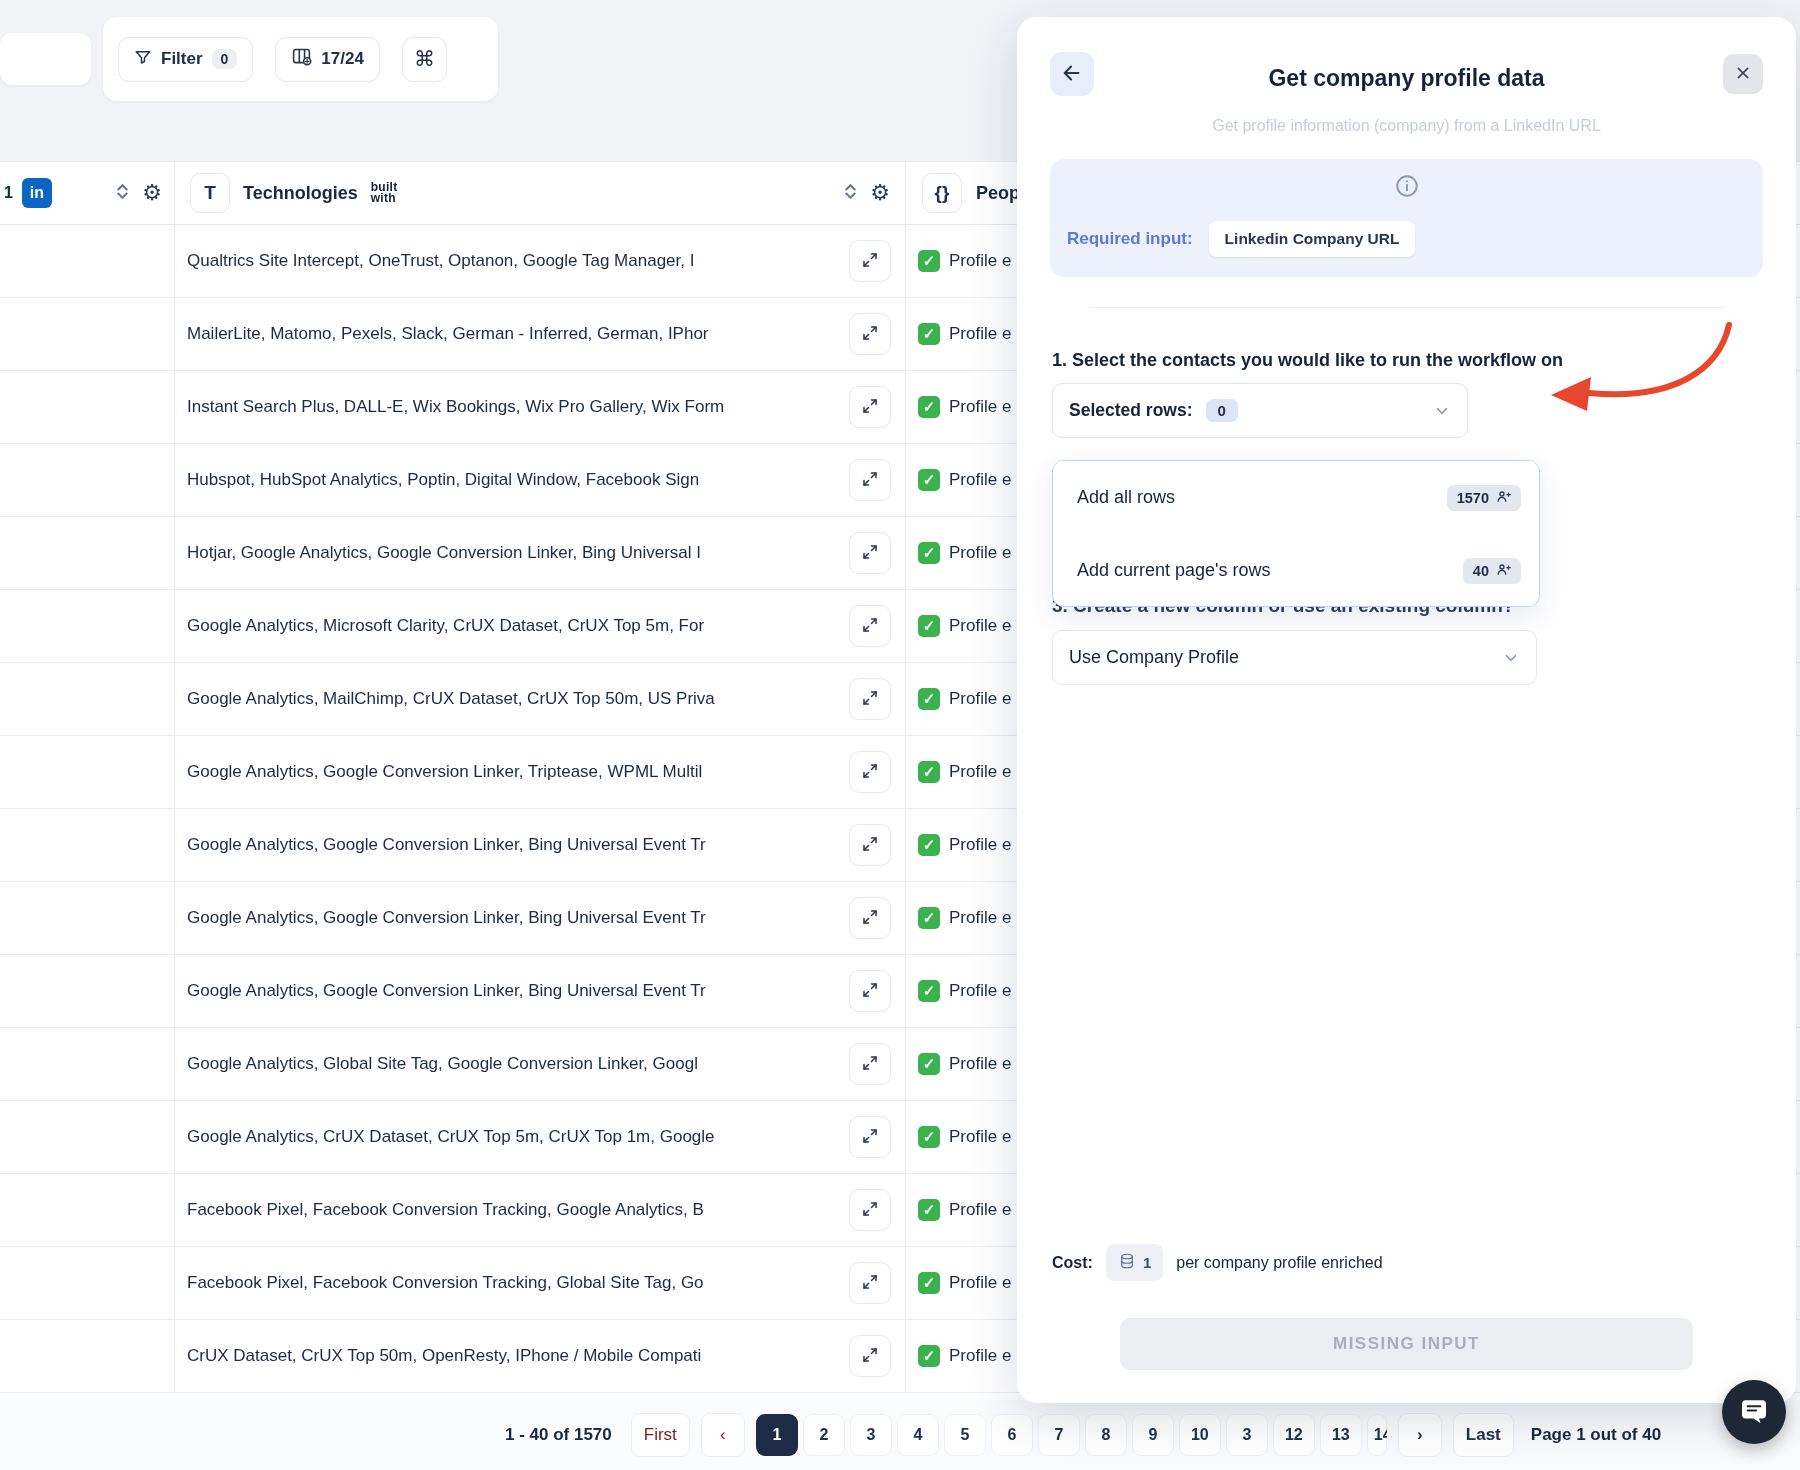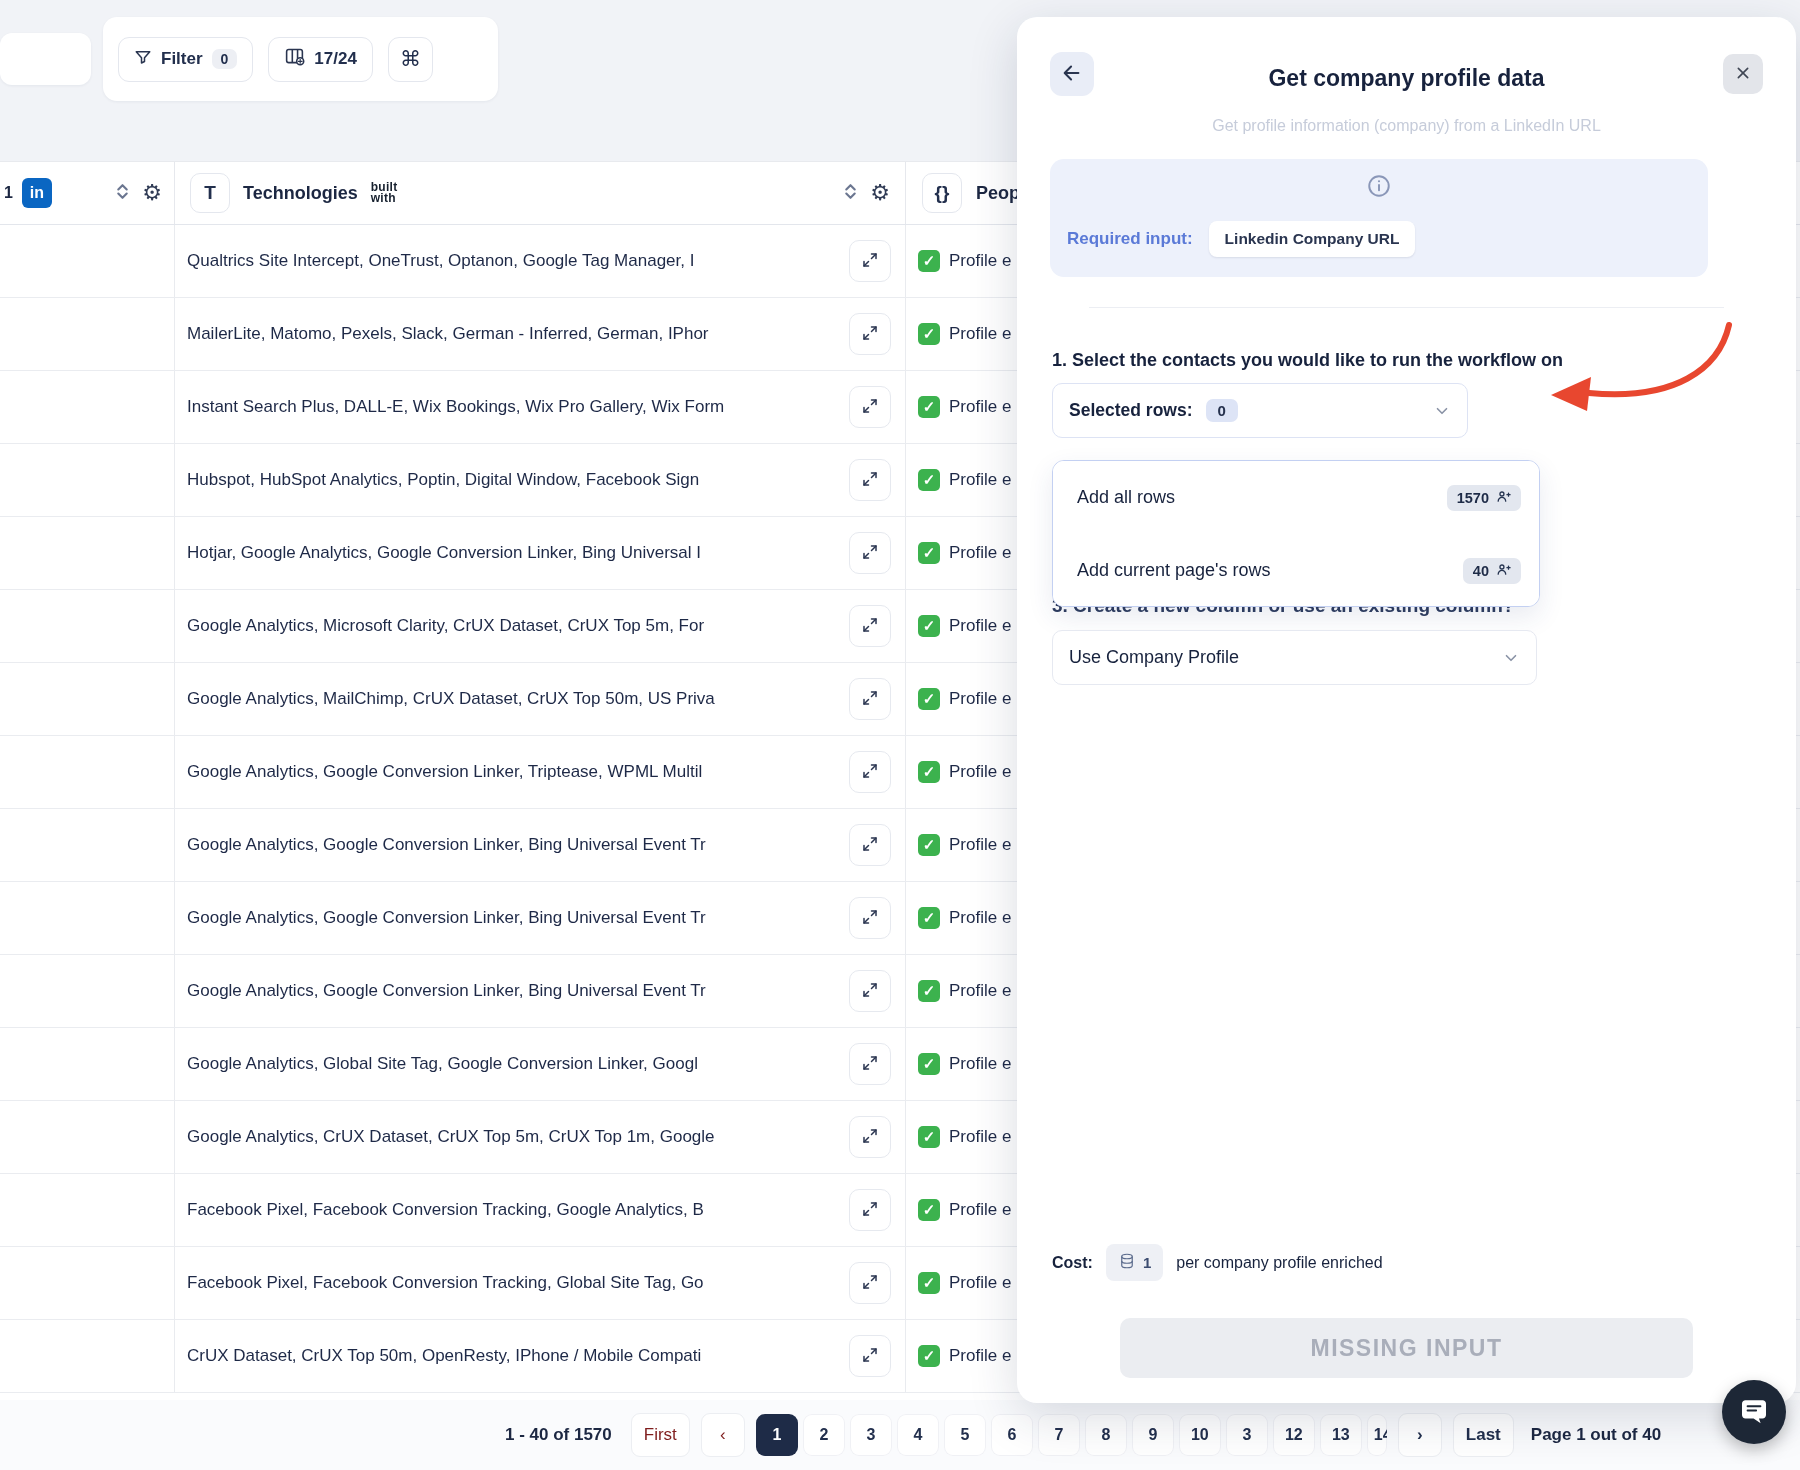--- a/index.html
+++ b/index.html
@@ -5,21 +5,21 @@
   * { box-sizing: border-box; }
   html,body { margin:0; padding:0; }
   body {
     width:1800px; height:1470px; position:relative; overflow:hidden;
     background:#ffffff; font-family:"Liberation Sans", sans-serif; color:#1c2742;
   }
   
   .topbar { position:absolute; left:0; top:0; width:1800px; height:161px; background:#f1f3f7; }
   .stub { position:absolute; left:0; top:33px; width:91px; height:52px; background:#fff; border-radius:12px; box-shadow:0 1px 3px rgba(20,30,60,.06); }
   .toolbar-card { position:absolute; left:103px; top:17px; width:395px; height:84px; background:#fff; border-radius:14px;
-    display:flex; align-items:center; padding:0 15px; gap:15px; box-shadow:0 1px 3px rgba(20,30,60,.06); }
+    display:flex; align-items:center; padding:0 15px; gap:22px; box-shadow:0 1px 3px rgba(20,30,60,.06); }
   .tbtn { display:flex; align-items:center; gap:9px; height:45px; padding:0 15px; border:1px solid #e4e7ee; border-radius:11px;
     background:#fff; font-size:17px; font-weight:600; color:#222f4d; cursor:pointer; font-family:inherit; }
   .tbtn.square { width:45px; padding:0; justify-content:center; font-size:21px; font-weight:500; }
   .count-badge { background:#edeff4; border-radius:7px; padding:2px 9px; font-size:14px; font-weight:700; color:#222f4d; }
 
   
   .table-header { position:absolute; top:161px; left:0; width:1800px; height:64px; background:#fff;
     border-top:1px solid #e8eaee; border-bottom:1px solid #e3e6ec; display:flex; }
   .hc1 { width:175px; display:flex; align-items:center; padding:0 12px 0 4px; gap:9px; border-right:1px solid #e6e8ed; }
   .hc2 { width:731px; display:flex; align-items:center; padding:0 15px; gap:13px; border-right:1px solid #e6e8ed; }
@@ -62,21 +62,21 @@
 
   
   .modal { position:absolute; left:1017px; top:17px; width:779px; height:1386px; background:#fff; border-radius:20px;
     box-shadow:0 14px 50px rgba(25,35,70,.16); z-index:10; }
   .back-btn { position:absolute; left:33px; top:35px; width:44px; height:44px; border-radius:12px; background:#e9edf7;
     border:none; display:flex; align-items:center; justify-content:center; cursor:pointer; }
   .modal-title { position:absolute; top:48px; left:0; width:100%; text-align:center; font-size:23px; font-weight:700; color:#17223d; }
   .close-btn { position:absolute; right:33px; top:37px; width:40px; height:40px; border-radius:10px; background:#e3e5ea;
     border:none; display:flex; align-items:center; justify-content:center; cursor:pointer; }
   .modal-subtitle { position:absolute; top:100px; left:0; width:100%; text-align:center; font-size:16px; font-weight:500; color:#c6ccda; }
-  .info-box { position:absolute; left:33px; top:142px; width:658px; height:118px; background:#edf1fb; border-radius:14px; }
+  .info-box { position:absolute; left:33px; top:142px; width:713px; height:118px; background:#edf1fb; border-radius:14px; }
   .info-icon { position:absolute; top:14px; left:50%; transform:translateX(-50%); }
   .req-row { position:absolute; left:17px; top:62px; display:flex; align-items:center; gap:16px; }
   .req-label { font-size:17px; font-weight:700; color:#5b7ad7; white-space:nowrap; }
   .req-chip { background:#fff; border-radius:8px; padding:9px 16px; font-size:15.5px; font-weight:600; color:#2a3550;
     box-shadow:0 1px 2px rgba(20,30,60,.10); white-space:nowrap; }
   .divider { position:absolute; left:72px; right:72px; top:290px; height:1px; background:#eceef3; }
   .step1 { position:absolute; left:35px; top:333px; font-size:18px; font-weight:700; color:#17223d; white-space:nowrap; }
   .select1 { position:absolute; left:35px; top:366px; width:416px; height:55px; border:1.5px solid #dde3f4; border-radius:10px;
     background:#fff; display:flex; align-items:center; padding:0 16px; gap:13px; cursor:pointer; z-index:2; }
   .sel-label { font-size:17.5px; font-weight:600; color:#17223d; }
@@ -90,22 +90,22 @@
     gap:7px; font-size:14.5px; font-weight:700; color:#1e2b47; }
   .step3 { position:absolute; left:35px; top:578px; font-size:19px; font-weight:700; color:#2e3c5e; white-space:nowrap; z-index:1; }
   .select2 { position:absolute; left:35px; top:613px; width:485px; height:55px; border:1.5px solid #e6e9f1; border-radius:10px;
     background:#fff; display:flex; align-items:center; padding:0 16px; cursor:pointer; z-index:4; }
   .select2 .sel-value { font-size:18px; font-weight:500; color:#17223d; }
   .cost-row { position:absolute; left:35px; top:1227px; height:37px; display:flex; align-items:center; gap:13px; }
   .cost-label { font-size:16px; font-weight:600; color:#17223d; }
   .coin-chip { background:#eef0f5; border-radius:8px; height:37px; padding:0 12px; display:flex; align-items:center; gap:7px;
     font-size:15px; font-weight:700; color:#3c4c70; }
   .cost-suffix { font-size:16px; font-weight:500; color:#17223d; }
-  .submit { position:absolute; left:103px; top:1301px; width:573px; height:60px; background:#ebedf1; border:none;
-    border-radius:10px; font-size:23px; font-weight:700; letter-spacing:1.5px; color:#a9aeba; font-family:inherit; }
+  .submit { position:absolute; left:103px; top:1301px; width:573px; height:52px; background:#ebedf1; border:none;
+    border-radius:10px; font-size:17px; font-weight:700; letter-spacing:1.5px; color:#a9aeba; font-family:inherit; }
   .red-arrow { position:absolute; left:518px; top:298px; z-index:6; pointer-events:none; }
 
   
   .chat { position:absolute; left:1722px; top:1380px; width:64px; height:64px; border-radius:50%; background:#1d2736;
     z-index:30; display:flex; align-items:center; justify-content:center; cursor:pointer; border:none;
     box-shadow:0 6px 16px rgba(0,0,0,.25); }
 </style>
 </head>
 <body>
 

